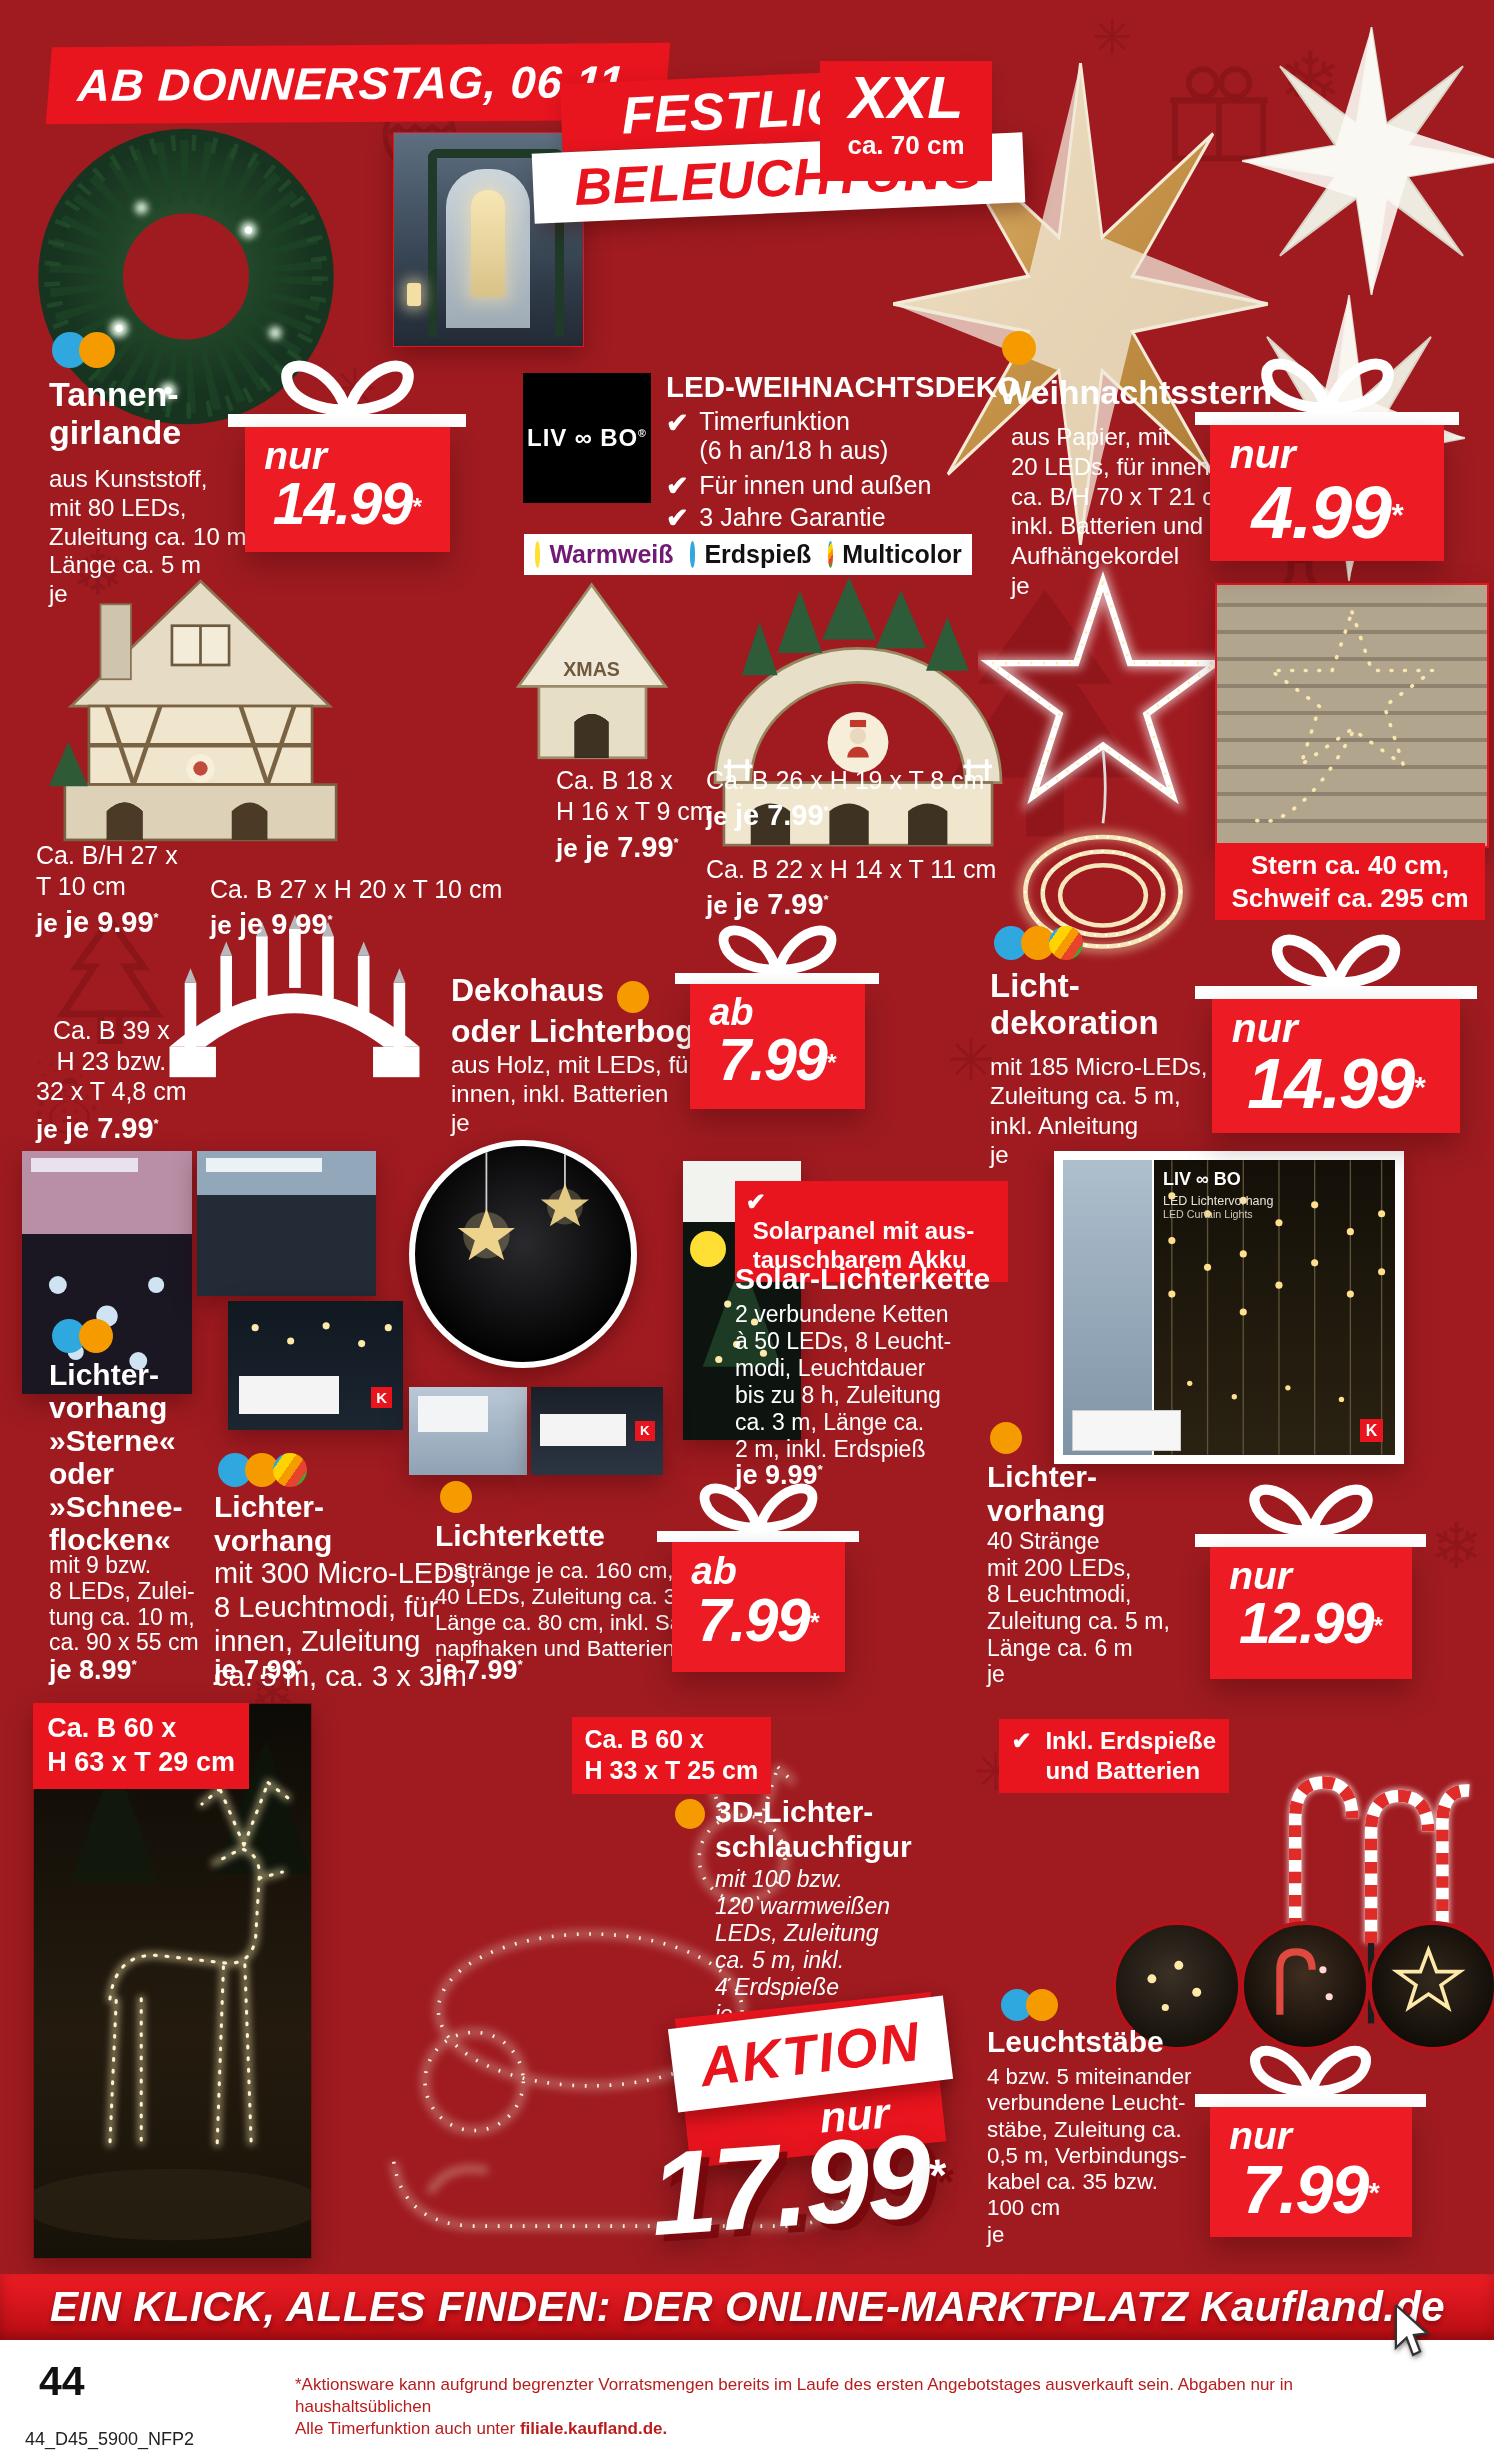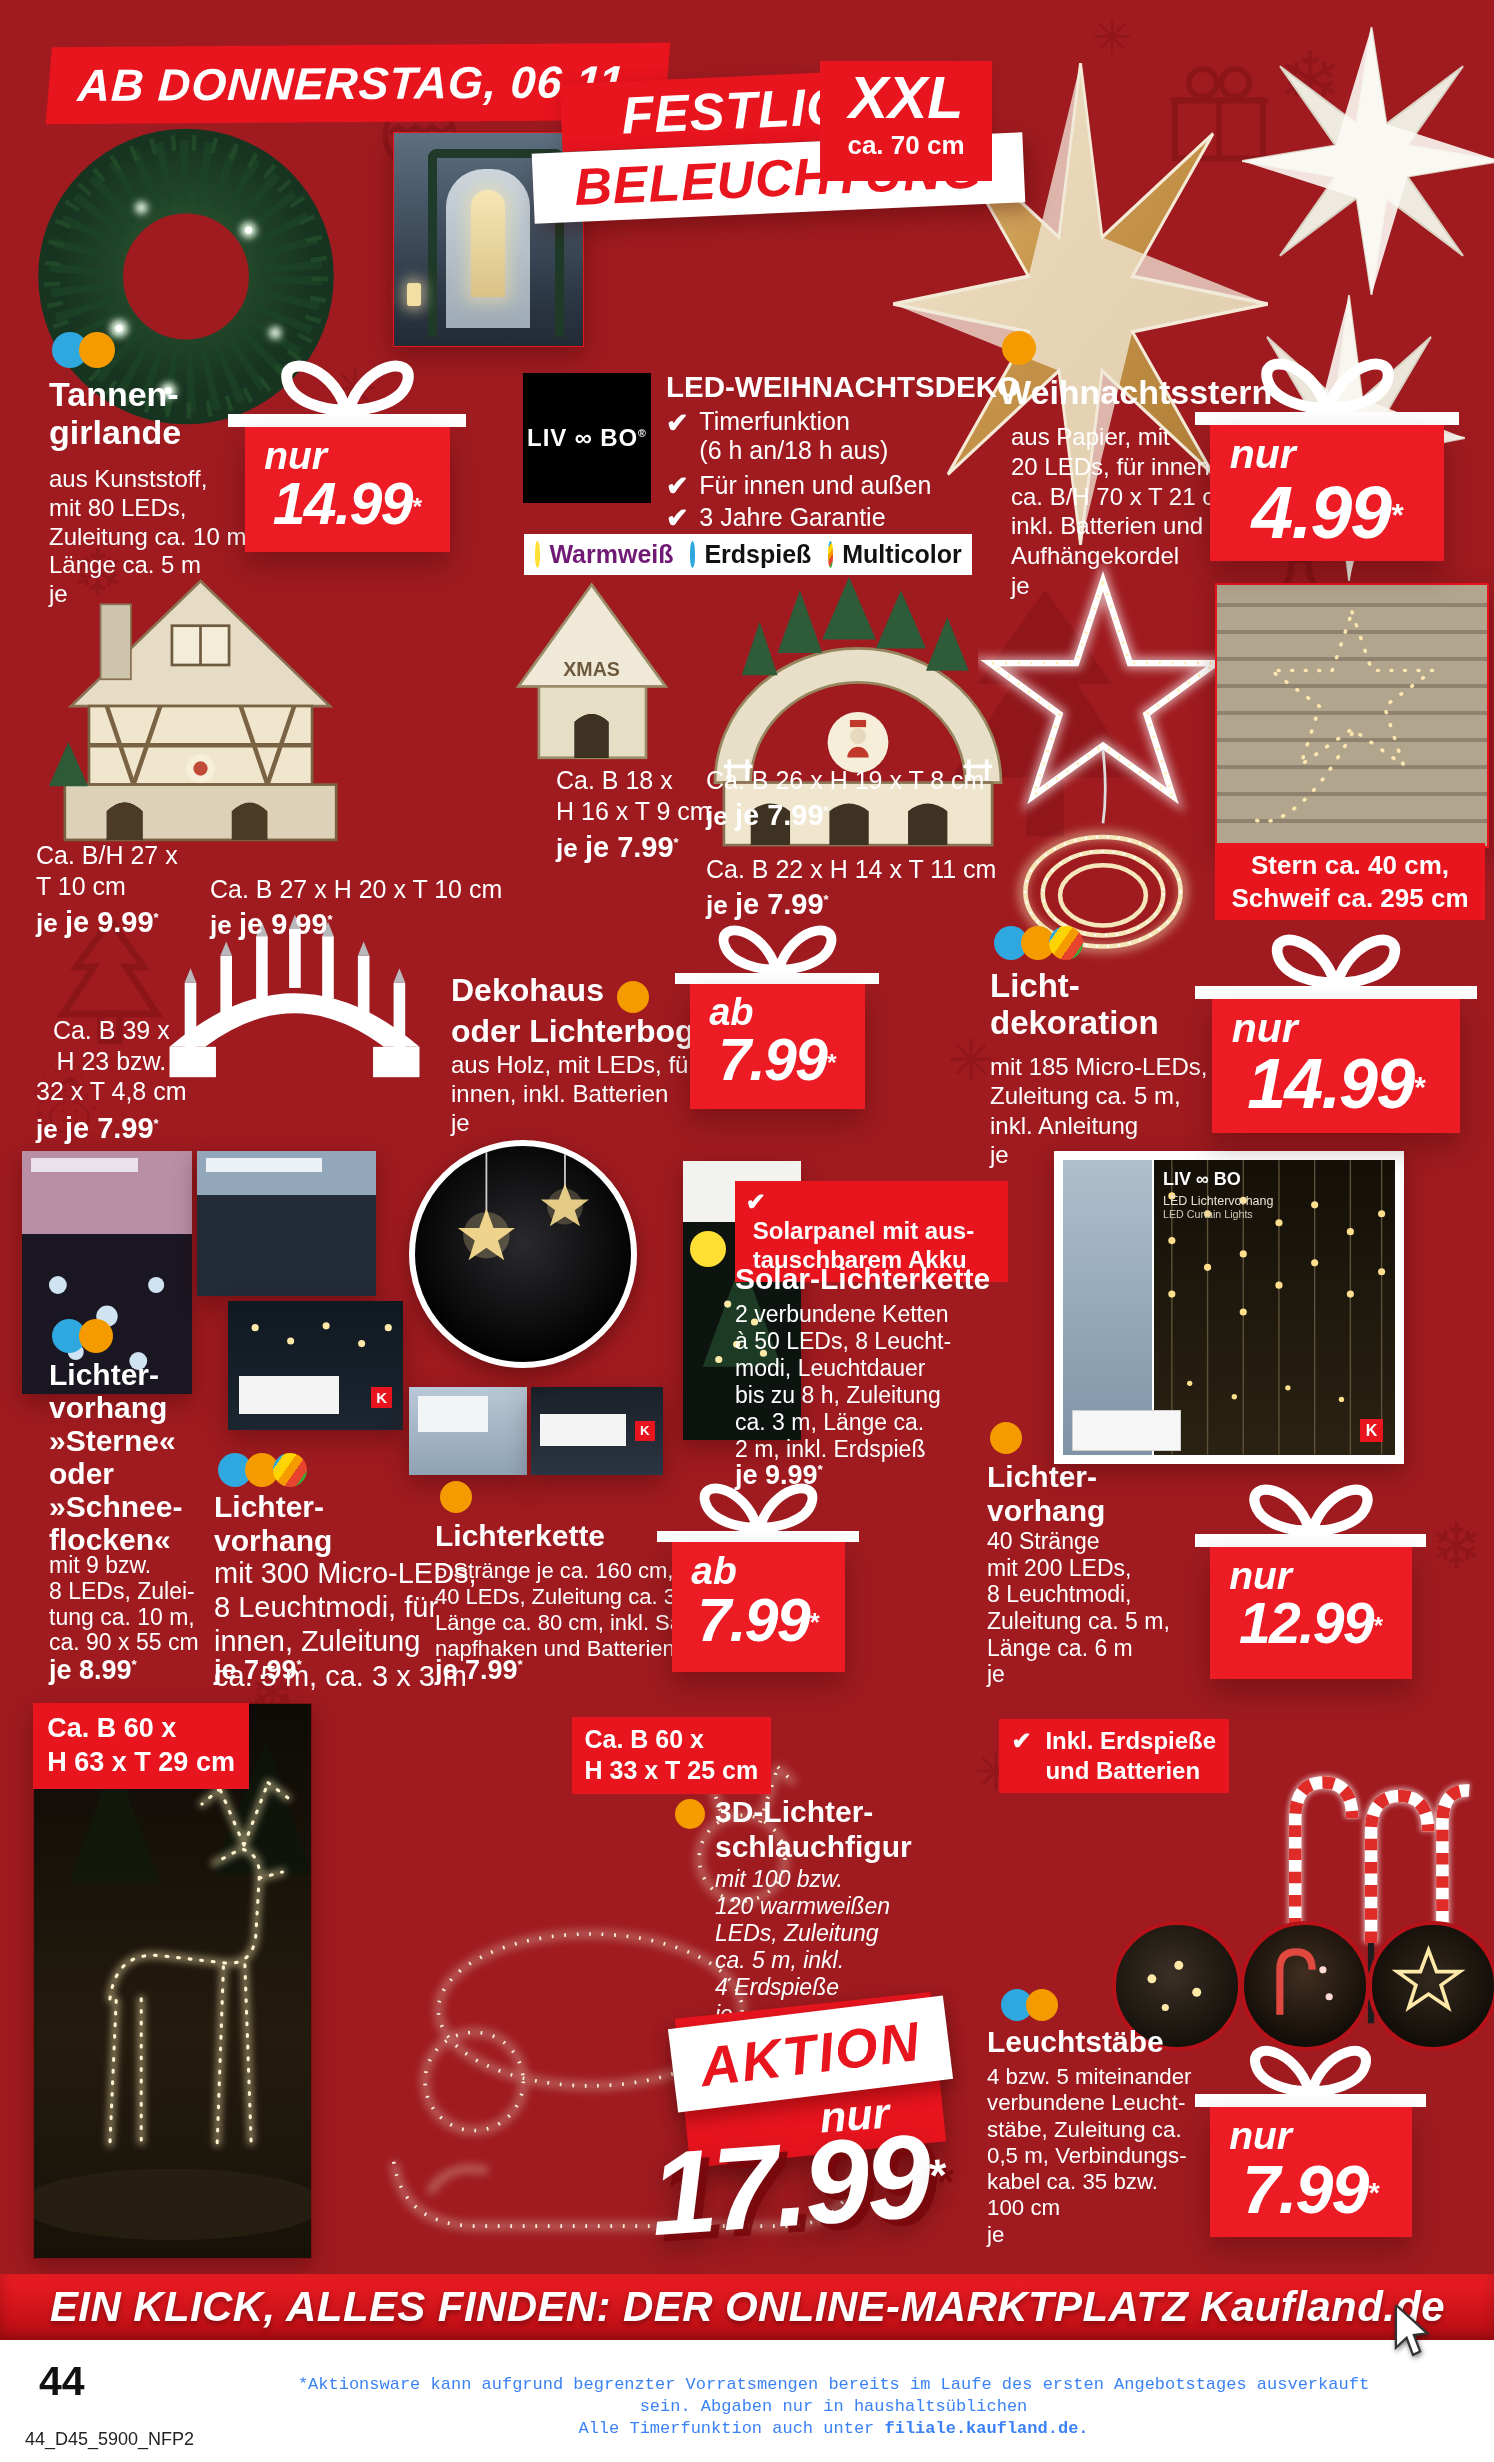--- a/index.html
+++ b/index.html
@@ -771,21 +771,21 @@
   <div class="abs z3" style="left:0;top:2274px;width:1495px;height:66px;background:linear-gradient(180deg,#ee1c24,#b60d12);display:flex;align-items:center;justify-content:center;box-shadow:0 -3.6px 12.5px rgba(0,0,0,.25) inset;">
     <span class="w" style="font-size:42px;font-weight:bold;font-style:italic;letter-spacing:0.4px;text-shadow:0 2.7px 5.4px rgba(0,0,0,.35);">EIN KLICK, ALLES FINDEN: DER ONLINE-MARKTPLATZ Kaufland.de</span>
   </div>
   <svg class="abs z3" style="left:1387px;top:2305px;filter:drop-shadow(1.8px 2.7px 2.7px rgba(0,0,0,.5));" width="52" height="57" viewBox="0 0 28 40">
     <polygon points="2,0 2,30 9.5,23 14,35 19,32.6 14.6,21 24,20" fill="#fff" stroke="#333" stroke-width="1.6"></polygon>
   </svg>
 
   <div class="abs" style="left:0;top:2340px;width:1495px;height:122px;background:#fff;">
     <div class="abs" style="left:39px;top:18px;font-size:41px;font-weight:bold;color:#111;">44</div>
     <div class="abs" style="left:25px;top:89px;font-size:18px;color:#222;">44_D45_5900_NFP2</div>
-    <div class="abs" style="left:295px;top:34px;width:1077px;text-align:center;font-size:17px;line-height:1.3;color:#3b82f6;font-family:Liberation Mono, monospace;">
+    <div class="abs" style="left:295px;top:34px;width:1077px;text-align:left;font-size:17px;line-height:1.3;color:#b91c1c;">
       <div>*Aktionsware kann aufgrund begrenzter Vorratsmengen bereits im Laufe des ersten Angebotstages ausverkauft sein. Abgaben nur in haushaltsüblichen</div>
       <div>
         <span>Alle Timerfunktion auch unter </span><b>filiale.kaufland.de.</b>
       </div>
     </div>
   </div>
 
 </div>
 
 

